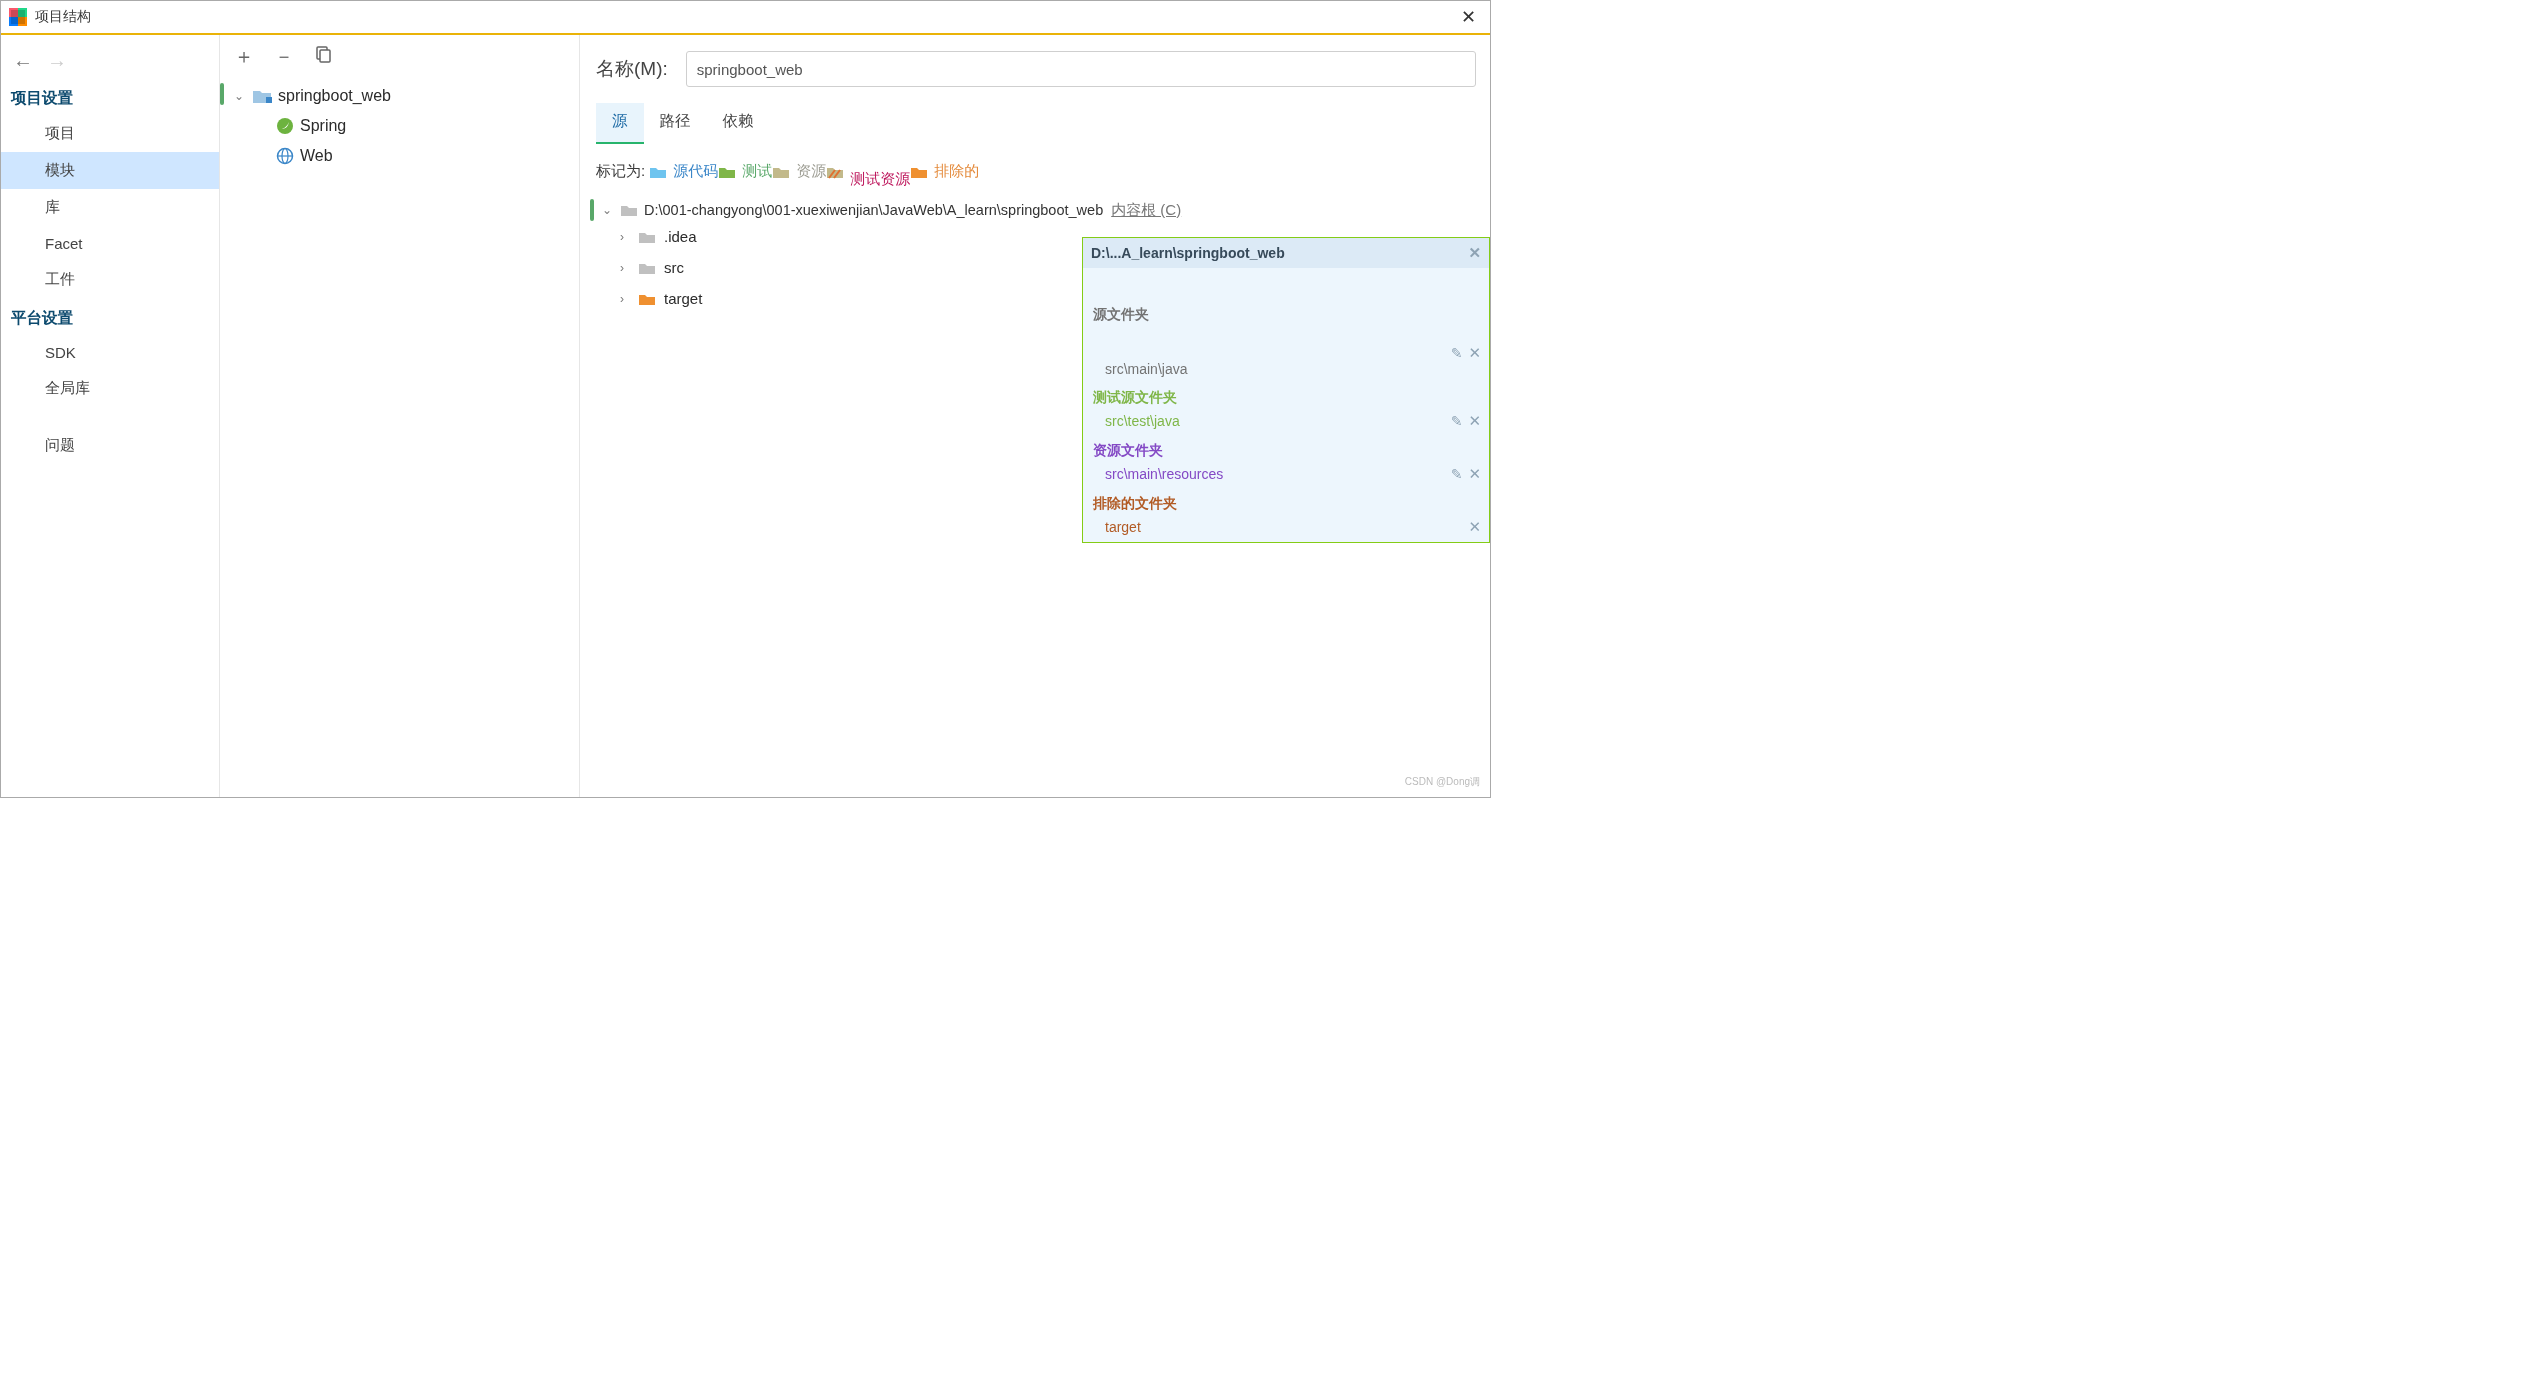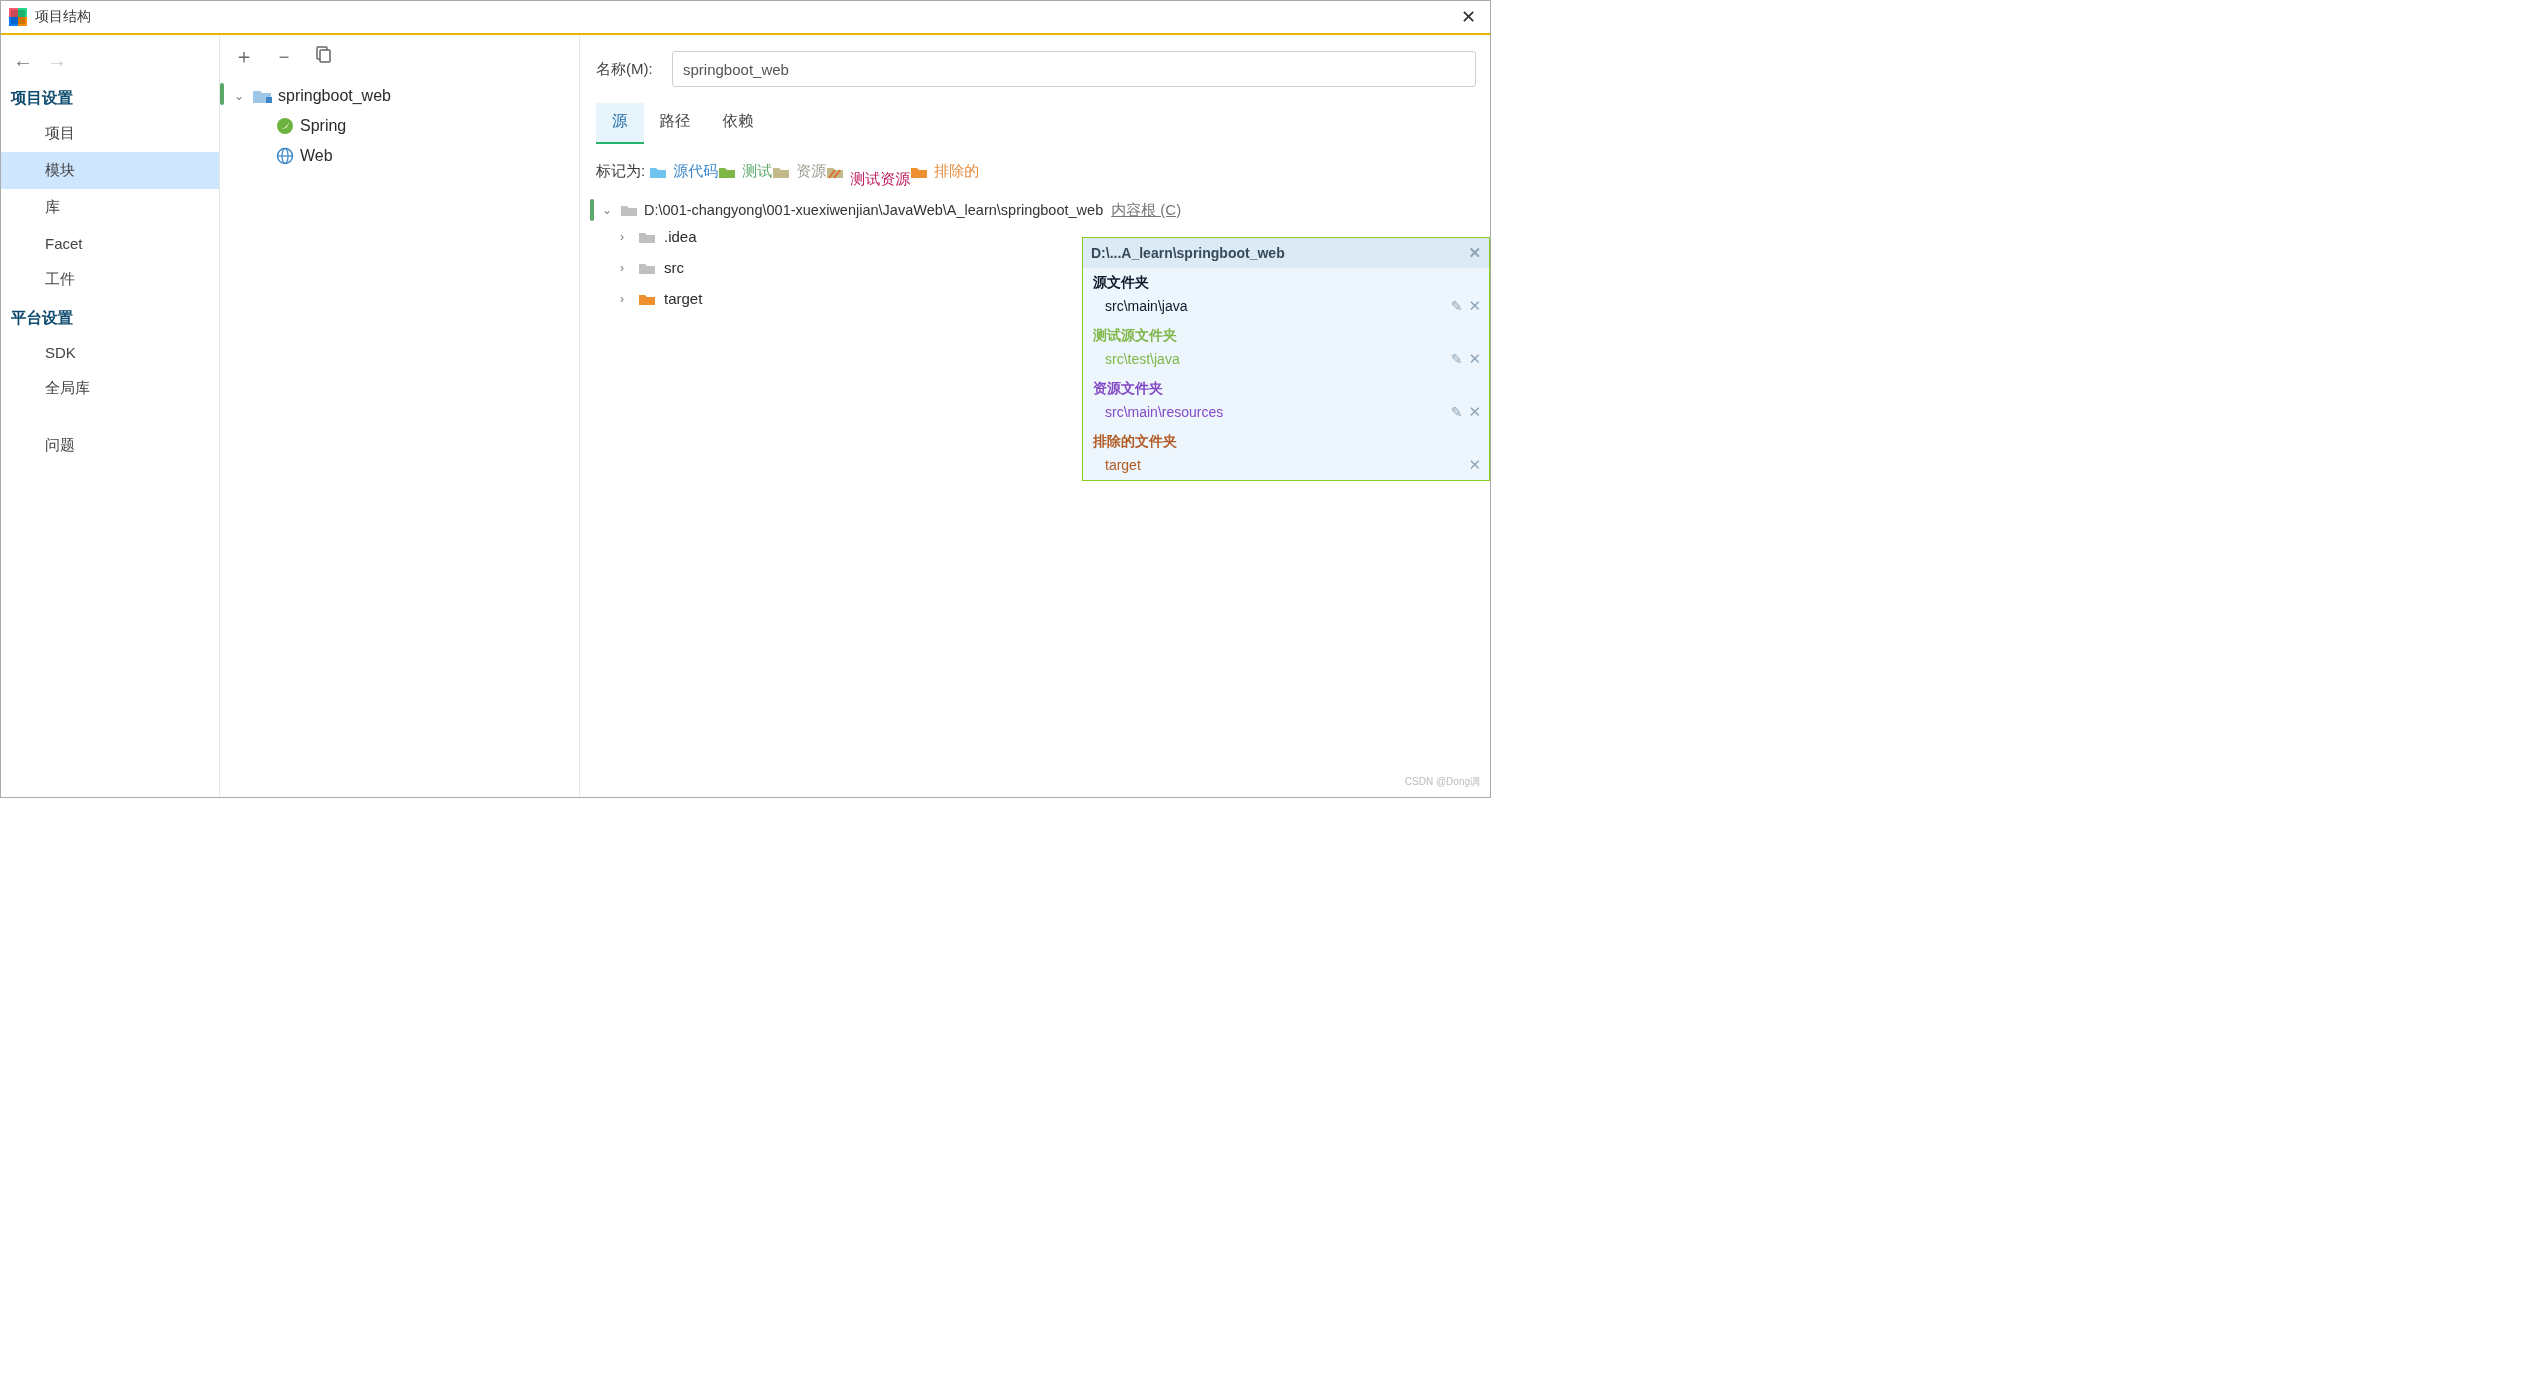--- a/index.html
+++ b/index.html
@@ -118,21 +118,21 @@
       display: flex;
       flex-direction: column;
       padding: 12px 14px 0 10px;
       min-width: 0;
       position:relative;
     }
     .name-row {
       display: flex; align-items: center; gap: 18px;
       margin: 4px 0 16px 6px;
     }
-    .name-label { color:#444; font-size:15px; min-width:58px;}
+    .name-label { color:#444; font-size:19px; min-width:58px;}
     .name-input {
       flex:1; height:36px; border:1px solid #cfcfcf; border-radius:3px;
       padding: 0 10px; font-size:15px; color:#555;
     }
     .tabs {
       display:flex; gap:0; padding-left:6px; border-bottom: none;
     }
     .tab {
       padding: 8px 16px 10px; color:#444; cursor:pointer; font-size:15.5px;
     }
@@ -213,21 +213,21 @@
       color:#374a5a;
     }
     .croot-hdr .x { margin-left:auto; color:#8ea3b4; cursor:pointer; font-size:15px;}
     .croot-sec-title { font-weight:600; padding:6px 10px 2px; }
     .croot-item {
       display:flex; align-items:center;
       padding:3px 8px 6px 22px;
     }
     .croot-item .x { color:#8ea3b4; cursor:pointer; margin-left:6px; font-size:15px;}
     .croot-item .pencil { color:#8ea3b4; cursor:pointer; margin-left:auto; font-size:14px;}
-    .c-blue  { color:#0f172a; }
+    .c-blue  { color:#737373;margin-top:32px; }
     .c-green { color:#7fb648; }
     .c-purple{ color:#8449c5; }
     .c-rust  { color:#b25b25; }
     svg { flex-shrink:0; }
     .watermark {
       position:absolute; right:10px; bottom:8px;
       font-size:10px; color:#bbb;
     }
   </style>
 </head>

